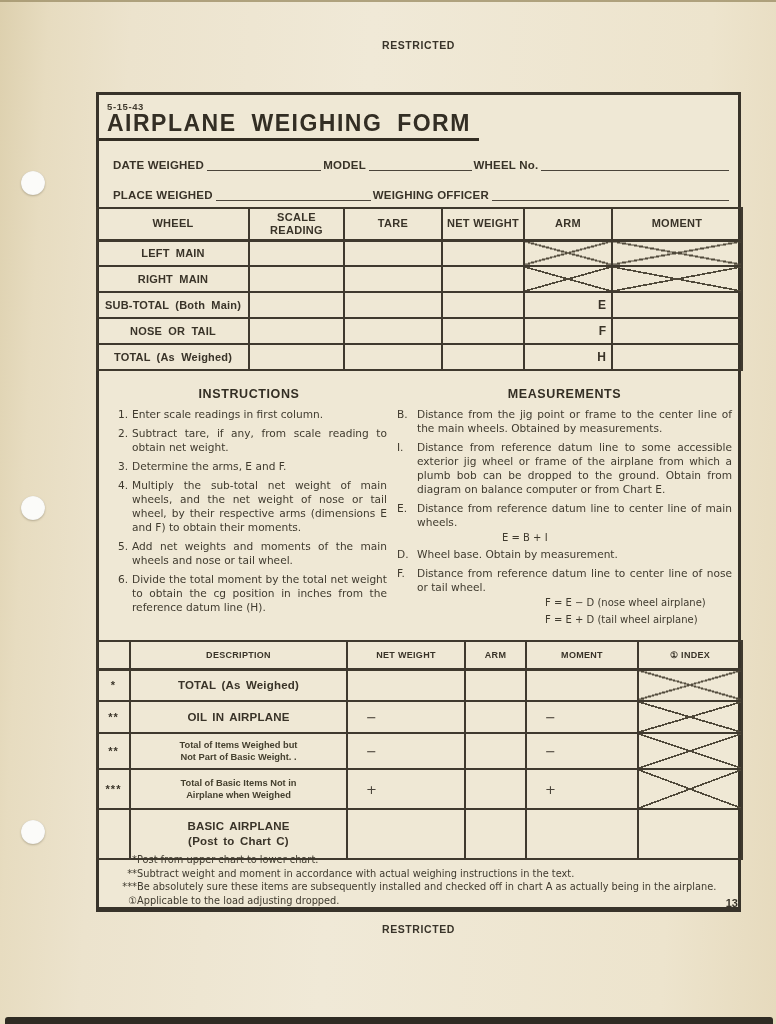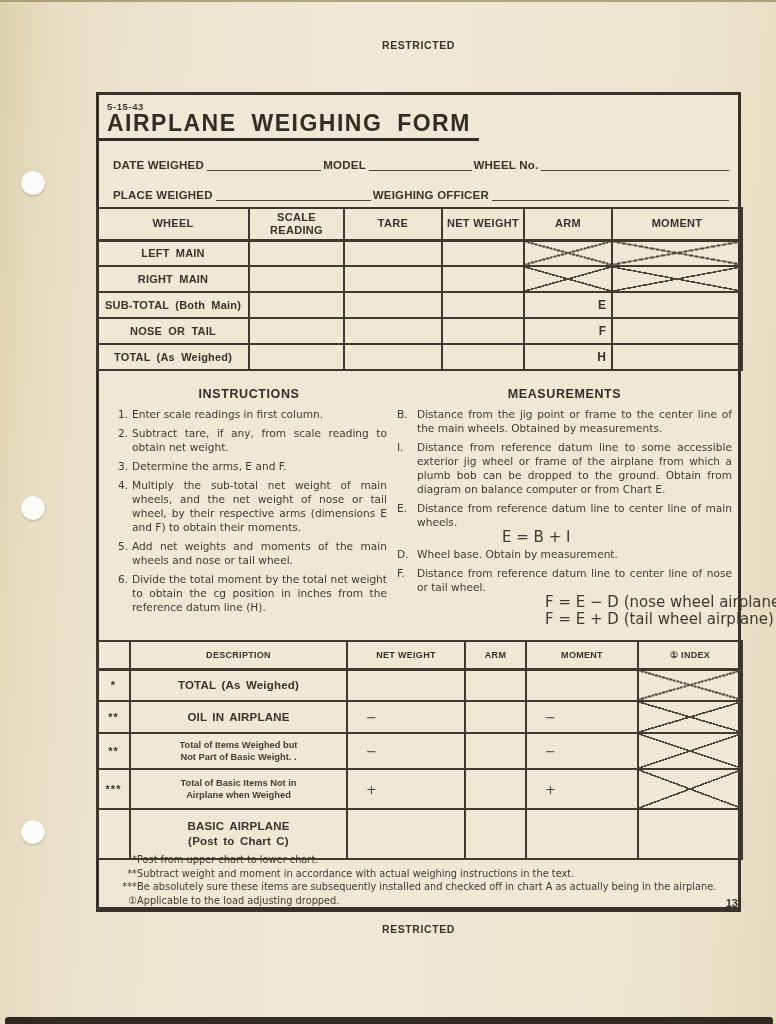--- a/index.html
+++ b/index.html
@@ -39,21 +39,21 @@
   .xcell{background-image:
     linear-gradient(to top right, transparent calc(50% - .8px), #4f4839 calc(50% - .8px), #4f4839 calc(50% + .8px), transparent calc(50% + .8px)),
     linear-gradient(to bottom right, transparent calc(50% - .8px), #4f4839 calc(50% - .8px), #4f4839 calc(50% + .8px), transparent calc(50% + .8px));}
 
   .col-head{position:absolute;font-size:12.5px;font-weight:bold;letter-spacing:.6px;text-align:center;color:#332e24;}
   .textcol{position:absolute;font-family:"DejaVu Sans",sans-serif;font-size:10.6px;line-height:14px;color:#3f3a2e;}
   .t-item{display:flex;margin-bottom:5px;}
   .t-num{flex:none;width:15px;text-align:right;margin-right:4px;}
   .t-lab{flex:none;width:16px;margin-right:4px;}
   .t-text{flex:1;text-align:justify;}
-  .eq{font-size:15px;line-height:15px;margin-top:1px;margin-bottom:2px;white-space:nowrap;}
+  .eq{font-size:10px;line-height:15px;margin-top:1px;margin-bottom:2px;white-space:nowrap;}
   .eq-e{margin-left:105px;}
   .eq-f{margin-left:148px;}
 
   .sum-table{top:545px;}
   .sum-table thead tr{height:28px;}
   .sum-table th{font-size:9px;letter-spacing:.3px;}
   .marker-cell{font-size:11px;font-weight:bold;text-align:center;letter-spacing:1px;color:#393328;}
   .desc-big{font-size:11.5px;font-weight:bold;text-align:center;letter-spacing:.2px;word-spacing:2px;line-height:1.3;color:#393328;}
   .desc-small{font-size:9.3px;font-weight:bold;text-align:center;line-height:1.3;color:#45402f;}
   .pm-cell{font-family:"DejaVu Sans",sans-serif;font-size:13px;text-align:left;padding-left:18px;color:#4a443a;}

